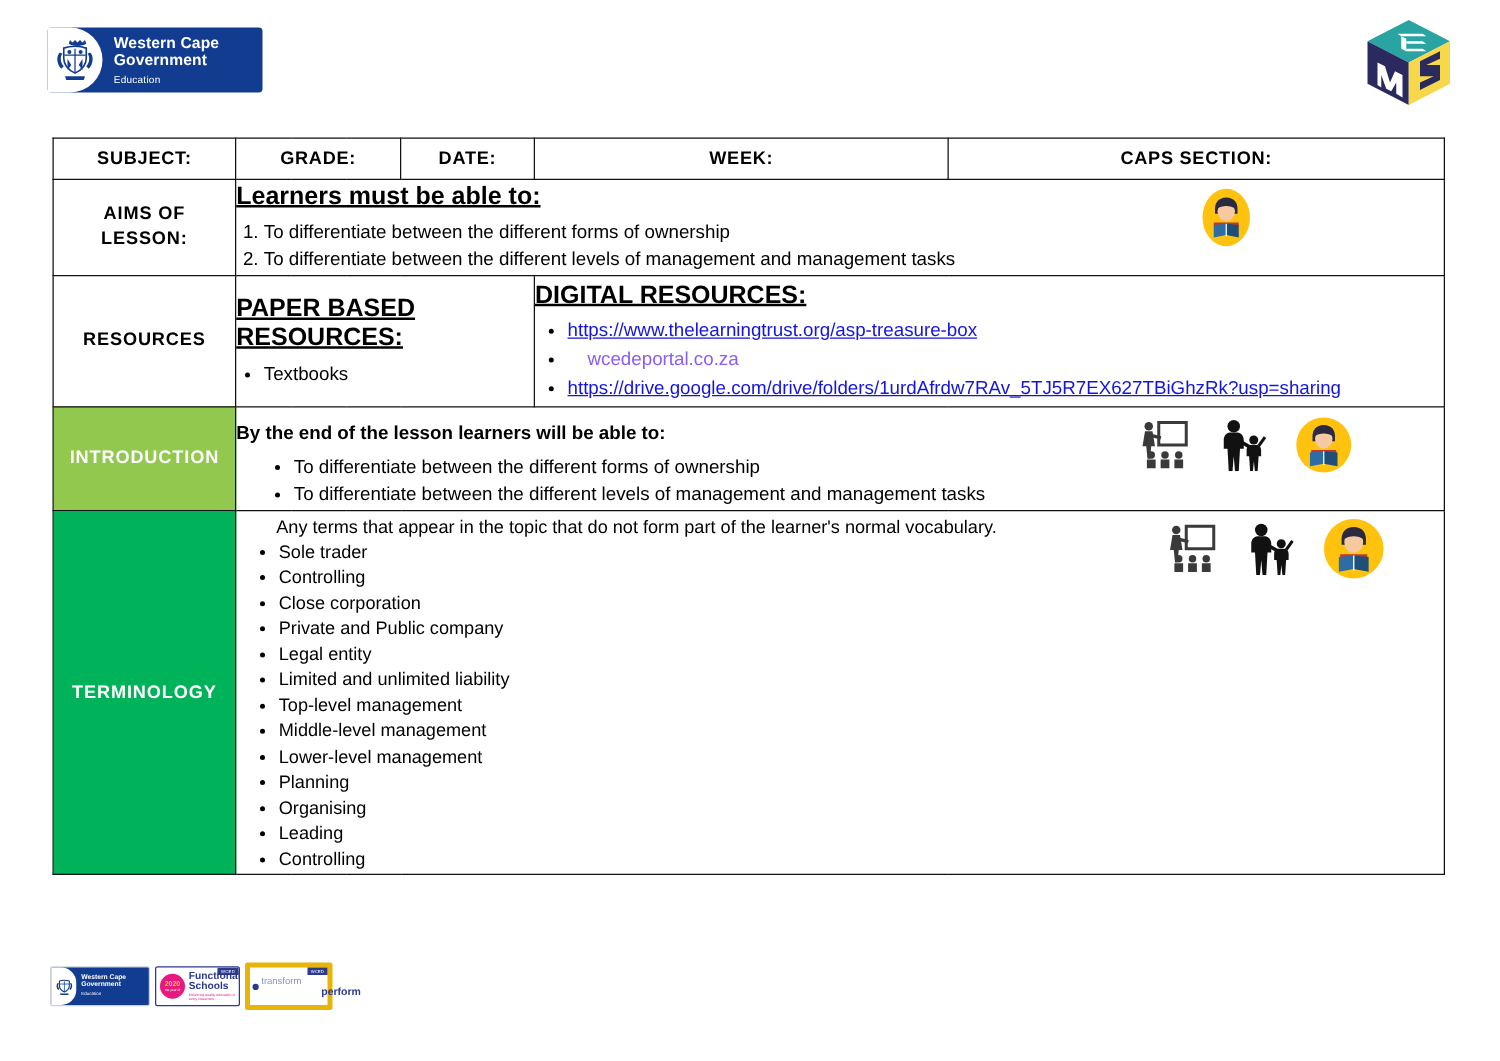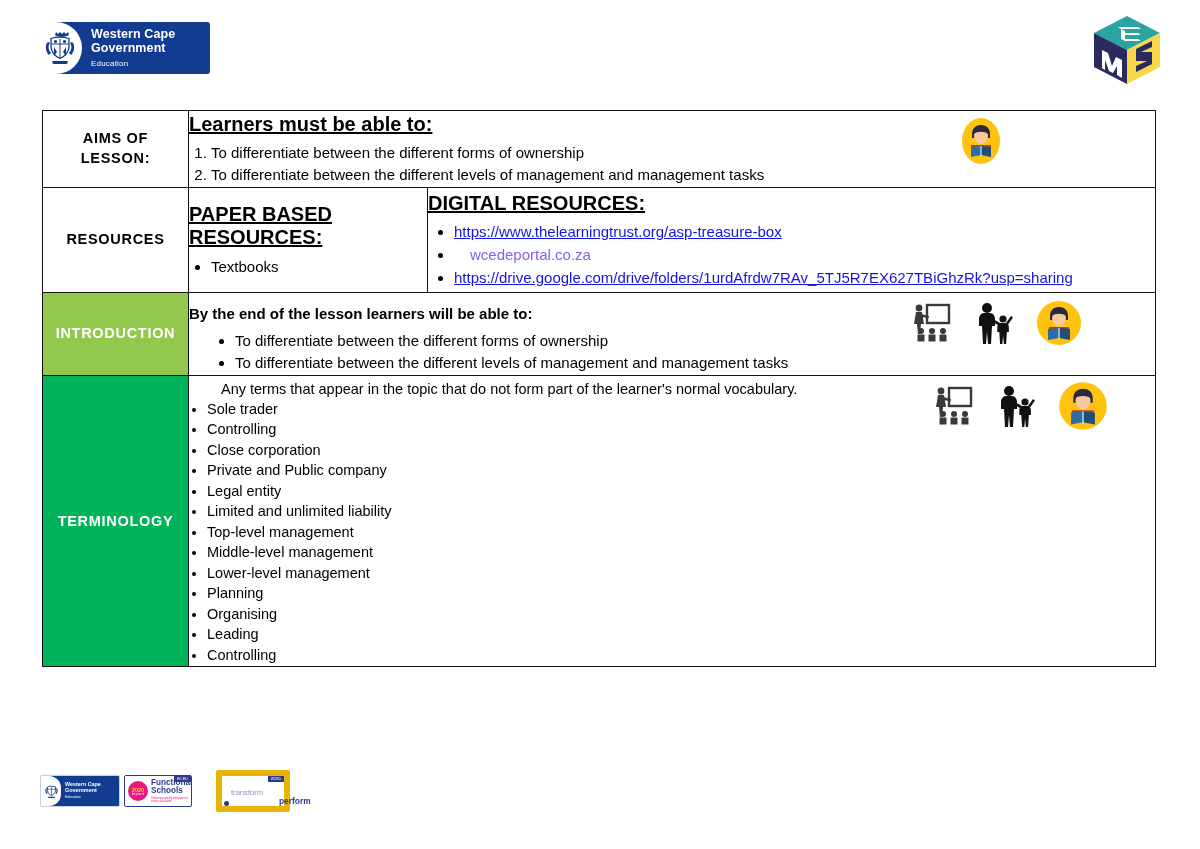--- a/index.html
+++ b/index.html
@@ -146,21 +146,21 @@
   ul.bullets {
     margin: 0;
     padding-left: 26px;
     font-size: 15px;
     line-height: 1.46;
   }
   ul.bullets li { margin-bottom: 1px; }
 
   ul.term-list {
     margin: 2px 0 0 0;
-    padding-left: 18px;
+    padding-left: 34px;
     font-size: 14.5px;
     line-height: 1.38;
   }
   ul.term-list li { margin-bottom: 0.5px; }
 
   .term-intro {
     font-size: 14.5px;
     margin: 3px 0 2px 32px;
   }
 
@@ -250,24 +250,24 @@
   .f-fs-year { color: #FFD400; font-size: 5.6px; font-weight: bold; }
   .f-fs-year2 { color: #ffffff; font-size: 2.6px; }
   .f-fs-text { margin-left: 3px; line-height: 1.0; }
   .f-fs-t1 { color: #2b3a8f; font-size: 8.2px; font-weight: bold; }
   .f-fs-t2 { color: #2b3a8f; font-size: 8.2px; font-weight: bold; }
   .f-fs-t3 { color: #E6197F; font-size: 2.8px; margin-top: 2px; }
 
   .f-tp {
     width: 62px; height: 30px;
     background: #ffffff;
-    border: 6px solid #eab308;
+    border: 4px solid #eab308;
     border-radius: 2px;
     position: relative;
-    display: flex; align-items: flex-end; margin-left: 20px;
+    display: flex; align-items: center;
   }
   .f-tp-badge {
     position: absolute; right: 0; top: 0;
     background: #2b3a8f; color: #fff;
     font-size: 3.4px; padding: 1px 3px;
   }
   .f-tp-dot {
     width: 5px; height: 5px; border-radius: 50%;
     background: #2b3a8f; margin-left: 2px; flex: 0 0 auto;
   }
@@ -337,20 +337,27 @@
     <col style="width:146px">
     <col style="width:44px">
     <col style="width:44px">
     <col style="width:44px">
     <col style="width:107px">
     <col style="width:331px">
     <col style="width:397px">
   </colgroup>
   <tbody>
 
+    <tr>
+      <td class="hdr-cell">SUBJECT:</td>
+      <td class="hdr-cell" colspan="3">GRADE:</td>
+      <td class="hdr-cell">DATE:</td>
+      <td class="hdr-cell">WEEK:</td>
+      <td class="hdr-cell">CAPS SECTION:</td>
+    </tr>
 
 
     <tr>
       <td class="rowlabel">
         <div>AIMS OF</div>
         <div>LESSON:</div>
       </td>
       <td class="body-cell" colspan="6" style="height:72px">
         <div class="lead">Learners must be able to:</div>
         <ol class="aims">

